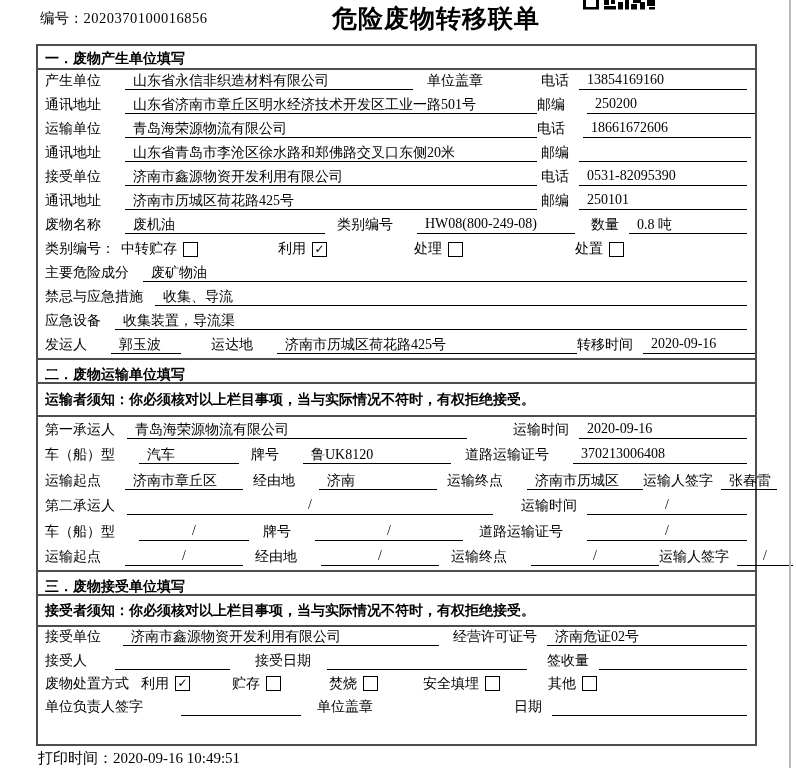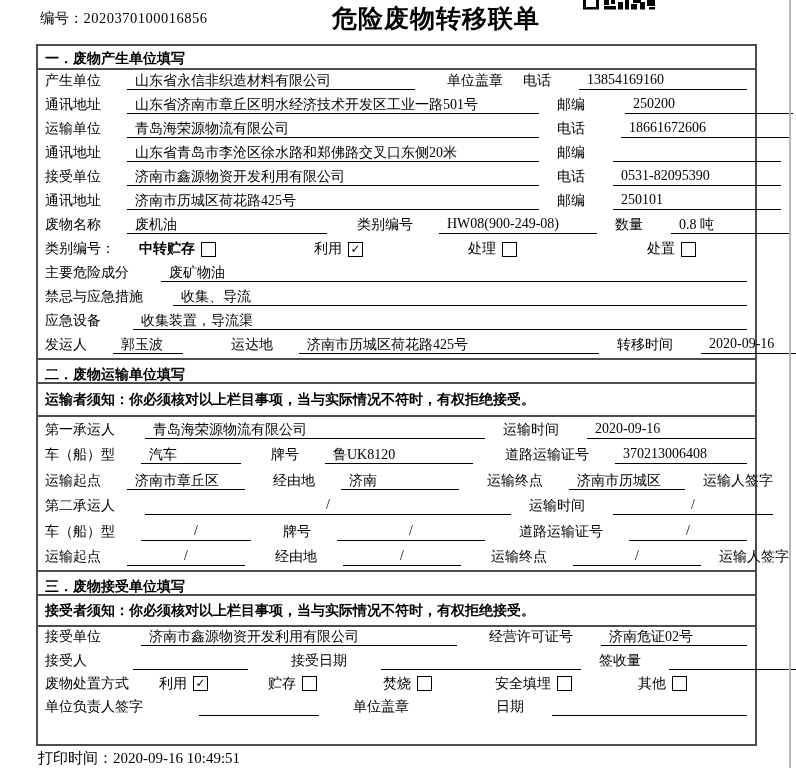--- a/index.html
+++ b/index.html
@@ -17,26 +17,26 @@
   
   .doc{position:absolute;left:36px;top:44px;width:721px;height:702px;
        border:2px solid #4d4d4d;box-sizing:border-box;background:#fff;}
   .sec-head{height:24px;box-sizing:border-box;border-bottom:2px solid #4d4d4d;
             font-weight:bold;font-size:14px;padding:4px 0 0 7px;}
   .sec-head.mid{border-top:2px solid #4d4d4d;height:26px;padding-top:6px;}
   .note{height:33px;box-sizing:border-box;border-bottom:2px solid #4d4d4d;
         font-size:14px;display:flex;align-items:center;padding:0 7px;font-weight:bold;}
   .note.short{height:31px;}
   .row{display:flex;align-items:flex-end;height:24px;box-sizing:border-box;
-       padding:0 8px 4px 7px;font-size:14px;white-space:nowrap;gap:18px;}
+       padding:0 8px 4px 7px;font-size:14px;white-space:nowrap;}
   .row.h25{height:25.5px;}
   .row.h23{height:23.25px;}
   .lab{flex:none;}
   .val{flex:none;border-bottom:1px solid #000;height:18px;box-sizing:border-box;
-       padding-left:8px;overflow:hidden;margin-left:8px;}
+       padding-left:8px;overflow:hidden;margin-left:24px;}
   .val.grow{flex:1 1 auto;}
   .val.c{text-align:center;padding-left:0;}
   .ml-auto{margin-left:auto;}
   .opt{display:inline-flex;align-items:center;}
   .cb{display:inline-block;width:13px;height:13px;box-sizing:content-box;border:1px solid #000;
       margin-left:6px;font-size:12px;line-height:13px;text-align:center;
       font-family:"DejaVu Sans",sans-serif;}
   
   .printline{position:absolute;left:38px;top:749px;font-size:15px;}
 </style>
@@ -109,29 +109,29 @@
       <span class="lab">通讯地址</span>
       <span class="val" style="width:412px;">济南市历城区荷花路425号</span>
       <span class="lab ml-auto">邮编</span>
       <span class="val" style="width:168px;margin-left:10px;">250101</span>
     </div>
 
     <div class="row">
       <span class="lab">废物名称</span>
       <span class="val" style="width:200px;">废机油</span>
       <span class="lab" style="margin-left:12px;">类别编号</span>
-      <span class="val" style="width:158px;">HW08(900-249-08)</span>
+      <span class="val" style="width:158px;">HW08(800-249-08)</span>
       <span class="lab ml-auto">数量</span>
       <span class="val" style="width:118px;margin-left:10px;">0.8 吨</span>
     </div>
 
 
     <div class="row">
       <span class="lab">类别编号：</span>
-      <span class="opt" style="margin-left:6px;font-weight:bold;">
+      <span class="opt" style="margin-left:6px;">
         <span>中转贮存</span>
         <span class="cb"></span>
       </span>
       <span class="opt" style="margin-left:80px;">
         <span>利用</span>
         <span class="cb">✓</span>
       </span>
       <span class="opt" style="margin-left:87px;">
         <span>处理</span>
         <span class="cb"></span>

